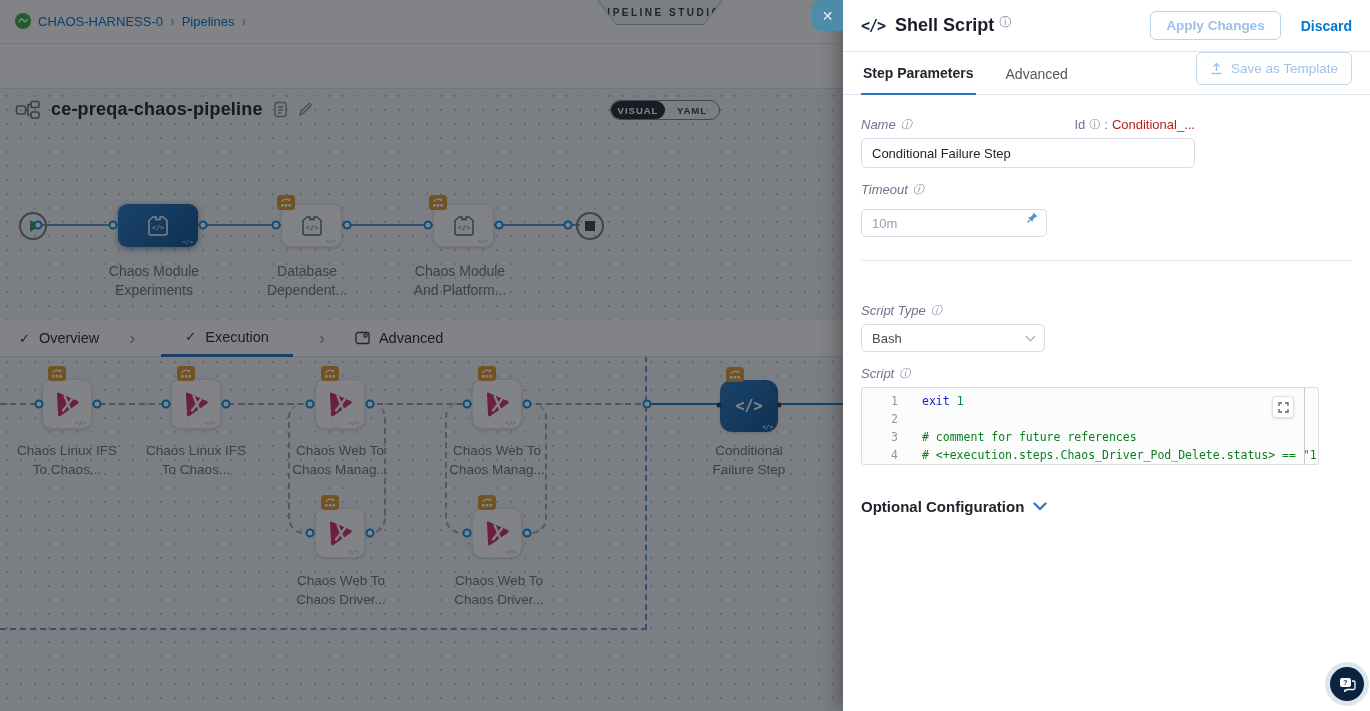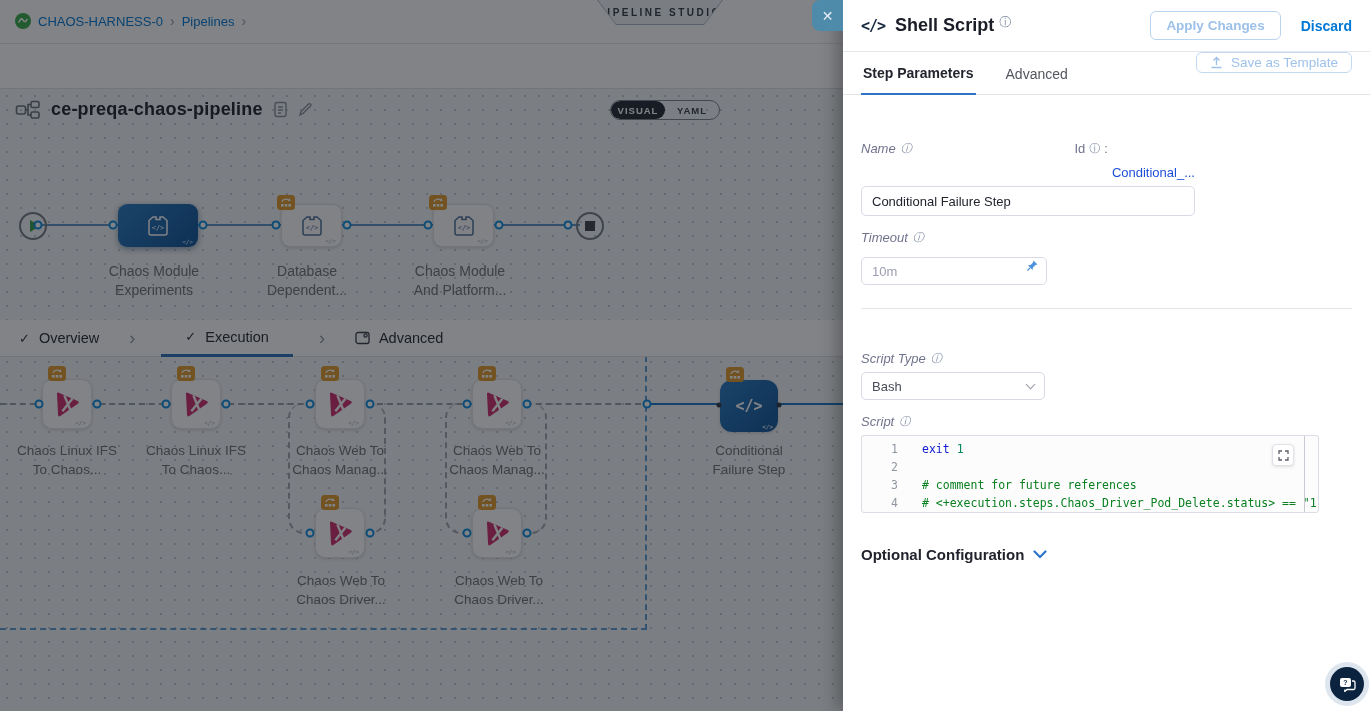--- a/index.html
+++ b/index.html
@@ -56,27 +56,27 @@
   #panel { position:absolute; left:843px; top:0; width:527px; height:711px; background:#fff; z-index:11; box-shadow:-6px 0 16px rgba(0,0,0,.28);}
   .p-header { height:52px; display:flex; align-items:center; padding:0 18px; border-bottom:1px solid #e6e7ec;}
   .p-code-ico { font-family:"DejaVu Sans Mono",monospace; font-weight:700; font-size:15px; color:#15273f; margin-right:10px; letter-spacing:-1px;}
   .p-title { font-size:18px; font-weight:700; color:#1a1d26; }
   .p-info { font-size:12px; color:#7c89a0; margin-left:5px; align-self:flex-start; margin-top:14px;}
   .btn-ghost { background:#fff; border:1px solid #b9d4f1; color:#9cc0e8; font-size:13.5px; font-weight:600; border-radius:6px; padding:6px 15px; cursor:default;}
   .lnk-discard { color:#0278d5; font-size:14px; font-weight:600; margin-left:20px; cursor:pointer; background:none; border:none;}
   .p-tabs { height:43px; display:flex; align-items:flex-start; padding:0 18px; border-bottom:1px solid #e4e5eb;}
   .ptab { height:43px; display:flex; align-items:center; padding:0 2px; margin-right:28px; font-size:14px; color:#52565e; cursor:pointer;}
   .ptab.active { color:#22252e; font-weight:700; border-bottom:2.5px solid #2d74c9;}
-  .btn-template { margin-left:auto; display:flex; align-items:center; gap:8px; background:#fff; border:1px solid #c3d9f3; color:#9fc2e9; font-size:13.5px; border-radius:6px; padding:2px 13px; cursor:default;}
+  .btn-template { margin-left:auto; display:flex; align-items:center; gap:8px; background:#fff; border:1px solid #c3d9f3; color:#9fc2e9; font-size:13.5px; border-radius:6px; padding:8px 13px; cursor:default;}
   .p-body { position:relative; padding:22px 18px 0 18px; height:616px;}
   .f-label { font-size:13px; color:#70738c; display:flex; align-items:center; gap:5px;font-style:italic;}
   .f-info { font-size:11px; color:#7d8aa1; }
   .name-row { width:334px; display:flex; justify-content:space-between; align-items:center;}
   .id-part { display:flex; align-items:center; gap:4px; font-size:13px; color:#70738c;}
-  .id-link { color:#1d4ed8; cursor:pointer;margin-top:48px;}
+  .id-link { color:#b91c1c; cursor:pointer;}
   .txt-input { width:334px; height:30px; border:1px solid #d9dae6; border-radius:5px; margin-top:6px; font-size:13px; color:#22252e; padding:0 10px; font-family:inherit;}
   .timeout-wrap { position:relative; width:186px; margin-top:6px;}
   .txt-input.small { width:186px; height:28px; color:#9b9db0;}
   .pin-ico { position:absolute; right:8px; top:7px; }
   .p-divider { border:none; border-top:1px solid #e3e4ea; margin-top:23px; }
   .sel-input { width:184px; height:28px; border:1px solid #d9dae6; border-radius:5px; margin-top:6px; display:flex; align-items:center; justify-content:space-between; padding:0 10px; font-size:13px; color:#494c57; cursor:pointer; background:#fff;}
   .chev-css { width:7px; height:7px; border-right:1.5px solid #989ba8; border-bottom:1.5px solid #989ba8; transform:rotate(45deg); margin-top:-3px;}
   .editor { position:relative; margin-top:6px; width:458px; height:78px; border:1px solid #dbdce4; border-radius:3px; background:#fcfcfd; overflow:hidden; font-family:"DejaVu Sans Mono",monospace; font-size:11.5px;}
   .ed-line { display:flex; height:18px; line-height:18px; white-space:pre;}
   .ed-lines { padding-top:4px; }

